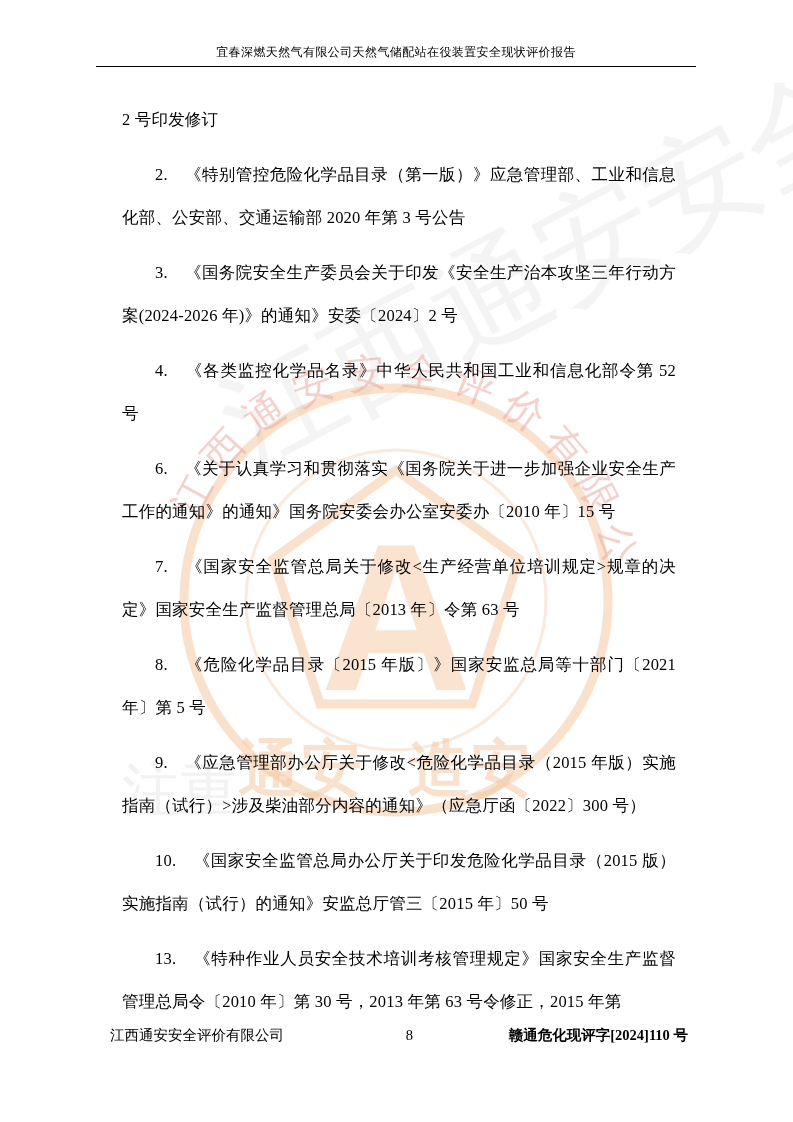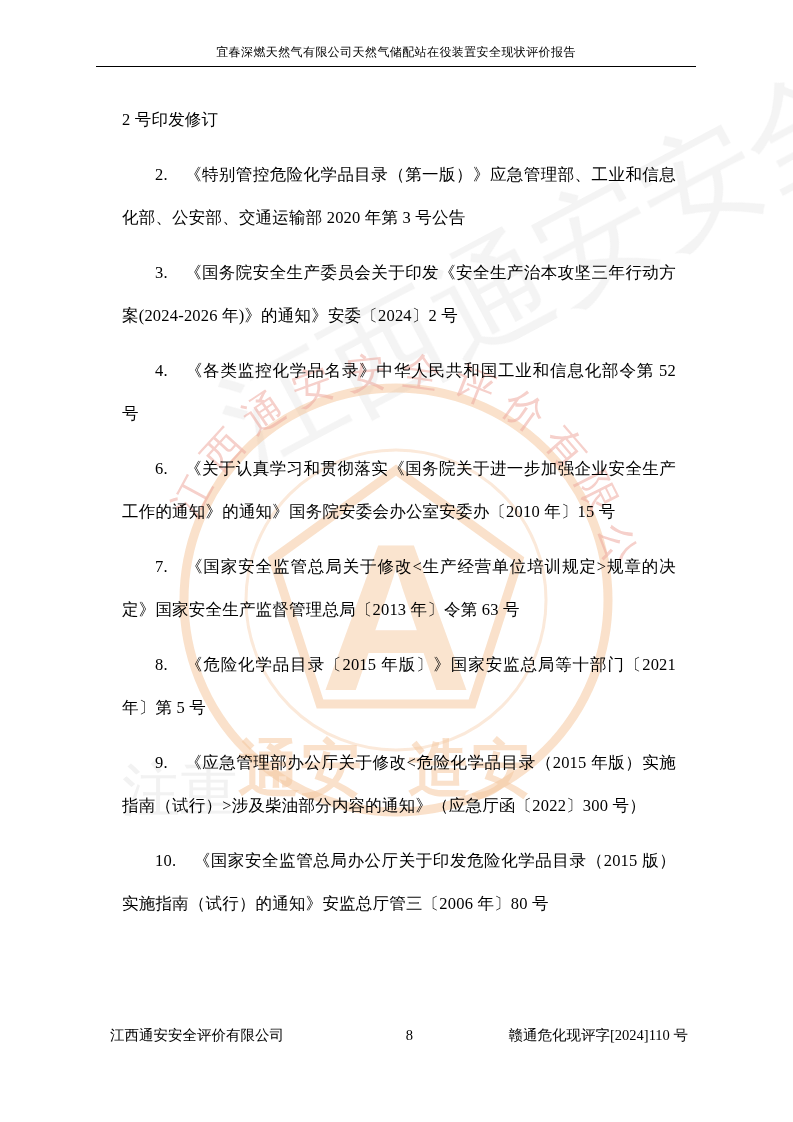--- a/index.html
+++ b/index.html
@@ -81,21 +81,21 @@
     display: flex;
     align-items: baseline;
     font-size: 14.5px;
   }
   #footer .f-left { flex: 0 0 auto; }
   #footer .f-center {
     flex: 1 1 auto;
     text-align: center;
     padding-left: 26px;
   }
-  #footer .f-right { flex: 0 0 auto; }
+  #footer .f-right { flex: 0 0 auto; font-weight: bold; }
 </style>
 </head>
 <body>
 
 <div id="page">
 
   <svg id="watermark" viewBox="0 0 793 1122" xmlns="http://www.w3.org/2000/svg">
     <defs>
       <path id="ringPathTop" d="M 396,600 m -215,0 a 215,215 0 1 1 430,0" fill="none"></path>
       <path id="ringPathBottom" d="M 396,600 m -248,0 a 248,248 0 1 0 496,0" fill="none"></path>
@@ -130,21 +130,22 @@
 
   <div id="content">
     <p class="para">2 号印发修订</p>
     <p class="para indent">2.　《特别管控危险化学品目录（第一版）》应急管理部、工业和信息化部、公安部、交通运输部 2020 年第 3 号公告</p>
     <p class="para indent">3.　《国务院安全生产委员会关于印发《安全生产治本攻坚三年行动方案(2024-2026 年)》的通知》安委〔2024〕2 号</p>
     <p class="para indent">4.　《各类监控化学品名录》中华人民共和国工业和信息化部令第 52 号</p>
     <p class="para indent">6.　《关于认真学习和贯彻落实《国务院关于进一步加强企业安全生产工作的通知》的通知》国务院安委会办公室安委办〔2010 年〕15 号</p>
     <p class="para indent">7.　《国家安全监管总局关于修改&lt;生产经营单位培训规定&gt;规章的决定》国家安全生产监督管理总局〔2013 年〕令第 63 号</p>
     <p class="para indent">8.　《危险化学品目录〔2015 年版〕》国家安监总局等十部门〔2021 年〕第 5 号</p>
     <p class="para indent">9.　《应急管理部办公厅关于修改&lt;危险化学品目录（2015 年版）实施指南（试行）&gt;涉及柴油部分内容的通知》（应急厅函〔2022〕300 号）</p>
-    <p class="para indent">10.　《国家安全监管总局办公厅关于印发危险化学品目录（2015 版）实施指南（试行）的通知》安监总厅管三〔2006 年〕80 号</p>
+    <p class="para indent">10.　《国家安全监管总局办公厅关于印发危险化学品目录（2015 版）实施指南（试行）的通知》安监总厅管三〔2015 年〕50 号</p>
+    <p class="para indent">13.　《特种作业人员安全技术培训考核管理规定》国家安全生产监督管理总局令〔2010 年〕第 30 号，2013 年第 63 号令修正，2015 年第</p>
   </div>
 
   <div id="footer">
     <span class="f-left">江西通安安全评价有限公司</span>
     <span class="f-center">8</span>
     <span class="f-right">赣通危化现评字[2024]110 号</span>
   </div>
 
 </div>
 

